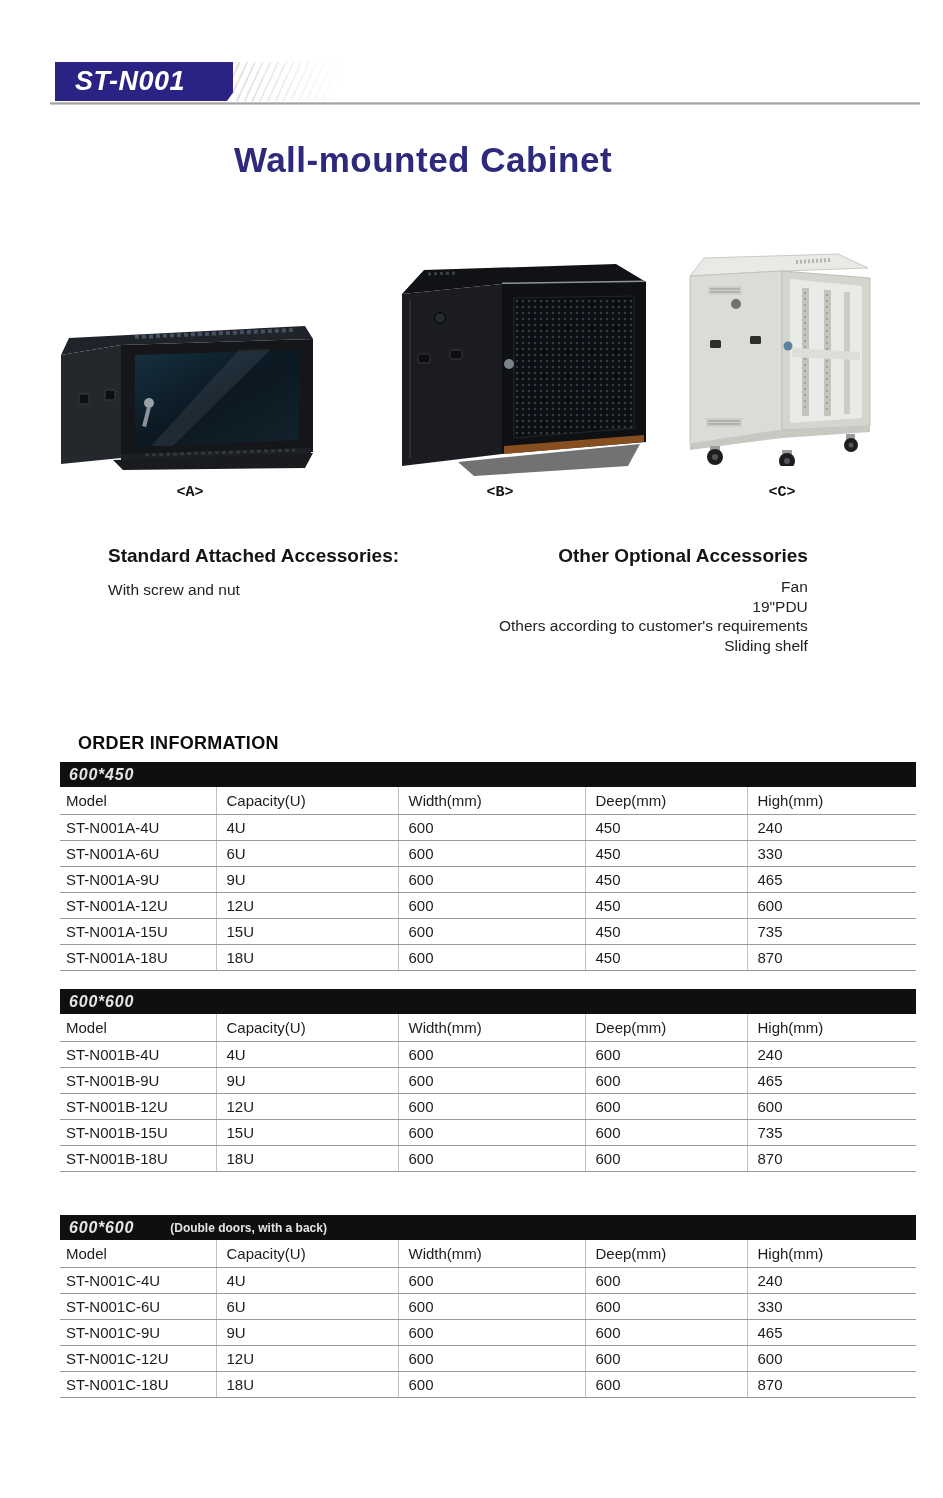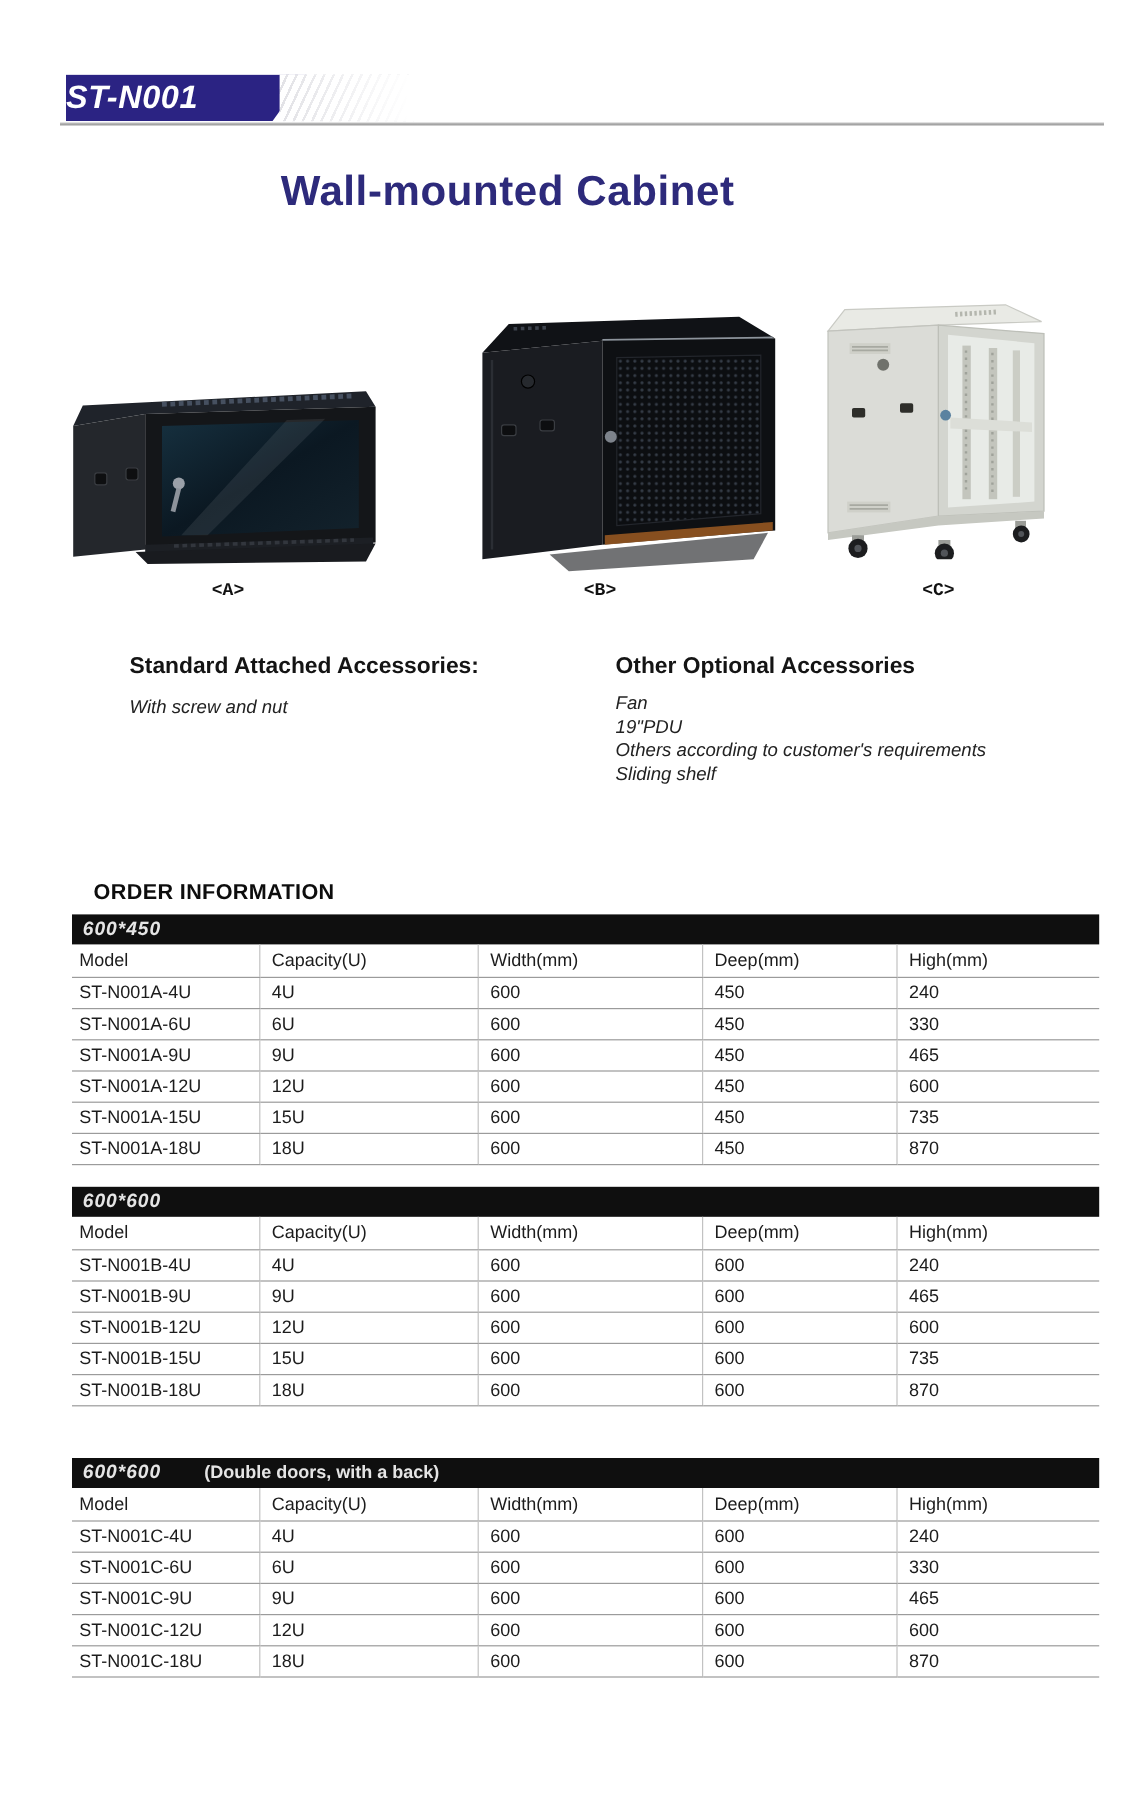--- a/index.html
+++ b/index.html
@@ -6,21 +6,21 @@
   .page {
     position:relative; width:943px; height:1498px; background:#ffffff;
     font-family:"Liberation Sans", sans-serif; color:#1e1e1e; overflow:hidden;
   }
 
   
   .badge {
     position:absolute; left:55px; top:62px; width:200px; height:39px;
     background:#2b2383;
     clip-path: polygon(0 0, 100% 0, calc(100% - 28px) 100%, 0 100%);
-    display:flex; align-items:center; box-sizing:border-box; 
+    display:flex; align-items:center; box-sizing:border-box; padding-left:20px;
   }
   .badge span {
     color:#ffffff; font-weight:bold; font-style:italic; font-size:27px; letter-spacing:.5px;
   }
   .stripes {
     position:absolute; left:233px; top:62px; width:112px; height:39px;
     background: repeating-linear-gradient(115deg, #ffffff 0 5px, #e2e2e6 5px 7px);
   }
   .stripes::after {
     content:""; position:absolute; inset:0;
@@ -42,37 +42,37 @@
   .figure svg { display:block; }
   .caption {
     position:absolute; top:484px; width:90px; text-align:center;
     font-weight:bold; font-size:15px; color:#111;
     font-family:"Liberation Mono","DejaVu Sans Mono",monospace;
   }
 
   
   .acc-col { position:absolute; top:545px; }
   .acc-heading { font-size:19px; font-weight:bold; color:#141414; margin:0 0 10px 0; }
-  .acc-item { font-size:15.5px; color:#222; line-height:19.5px; margin:0;font-style:italic; }
+  .acc-item { font-size:15.5px; color:#222; line-height:19.5px; margin:0; }
   .acc-standard { left:108px; }
-  .acc-optional { left:513px; }
+  .acc-optional { left:499px;text-align:right; }
   .acc-standard .acc-item { margin-top:13px; }
 
   
   .order-heading {
     position:absolute; left:60px; top:733px;
     font-size:18px; font-weight:bold; color:#0d0d0d; letter-spacing:.3px;margin-left:18px;
   }
   .tbl { position:absolute; left:60px; width:856px; }
   .tbl-banner {
     height:25px; background:#0f0f0f; color:#e5e5e5;
     display:flex; align-items:center; padding-left:9px; box-sizing:border-box;
   }
   .banner-model { font-style:italic; font-weight:bold; font-size:16px; letter-spacing:.8px; }
-  .banner-note  { font-weight:bold; font-size:15px;padding-left:36px; }
+  .banner-note  { font-weight:bold; font-size:12px;padding-left:36px; }
   table.spec { width:856px; border-collapse:collapse; table-layout:fixed; }
   table.spec th, table.spec td {
     font-size:15px; text-align:left; padding:0 0 0 10px; color:#1c1c1c;
     border-bottom:1px solid #9b9b9b; white-space:nowrap; overflow:hidden;
   }
   table.spec th { height:27px; font-weight:normal; }
   table.spec td { height:25px; }
   table.spec th:first-child, table.spec td:first-child { padding-left:6px; }
   table.spec th + th, table.spec td + td { border-left:1px solid #c2c2c2; }
   .t1 { top:762px; } .t2 { top:989px; } .t3 { top:1215px; }

